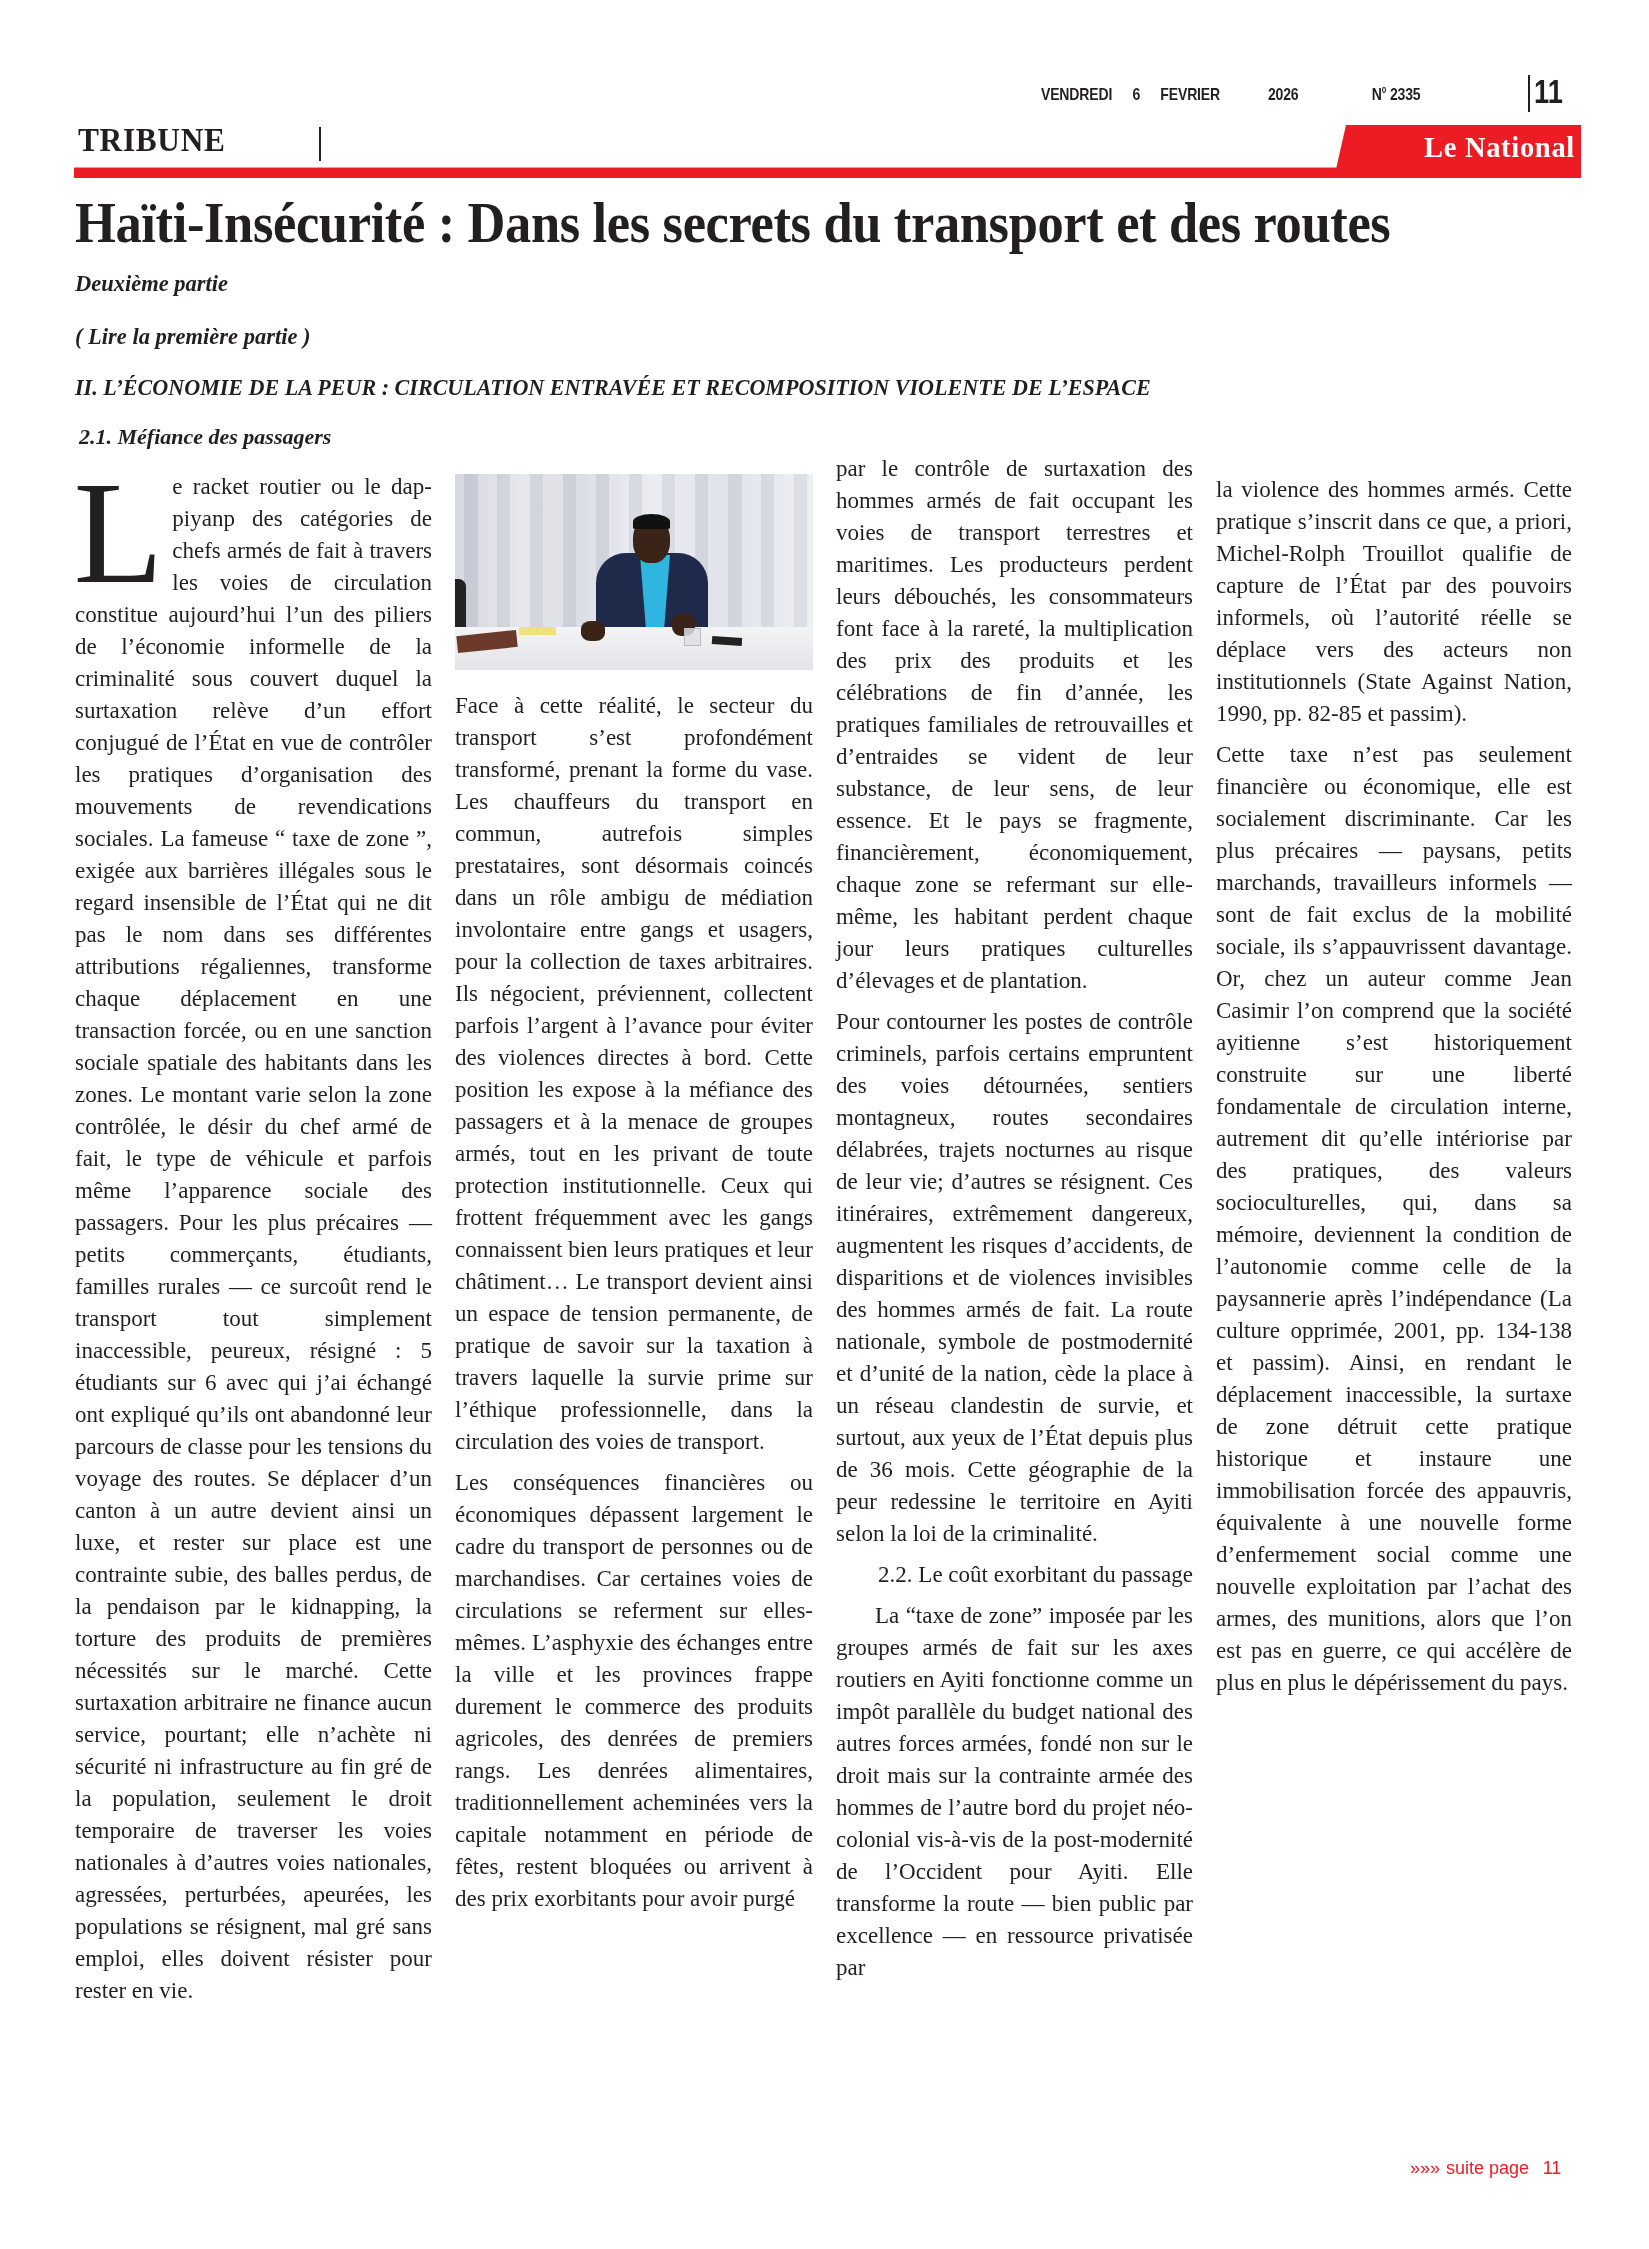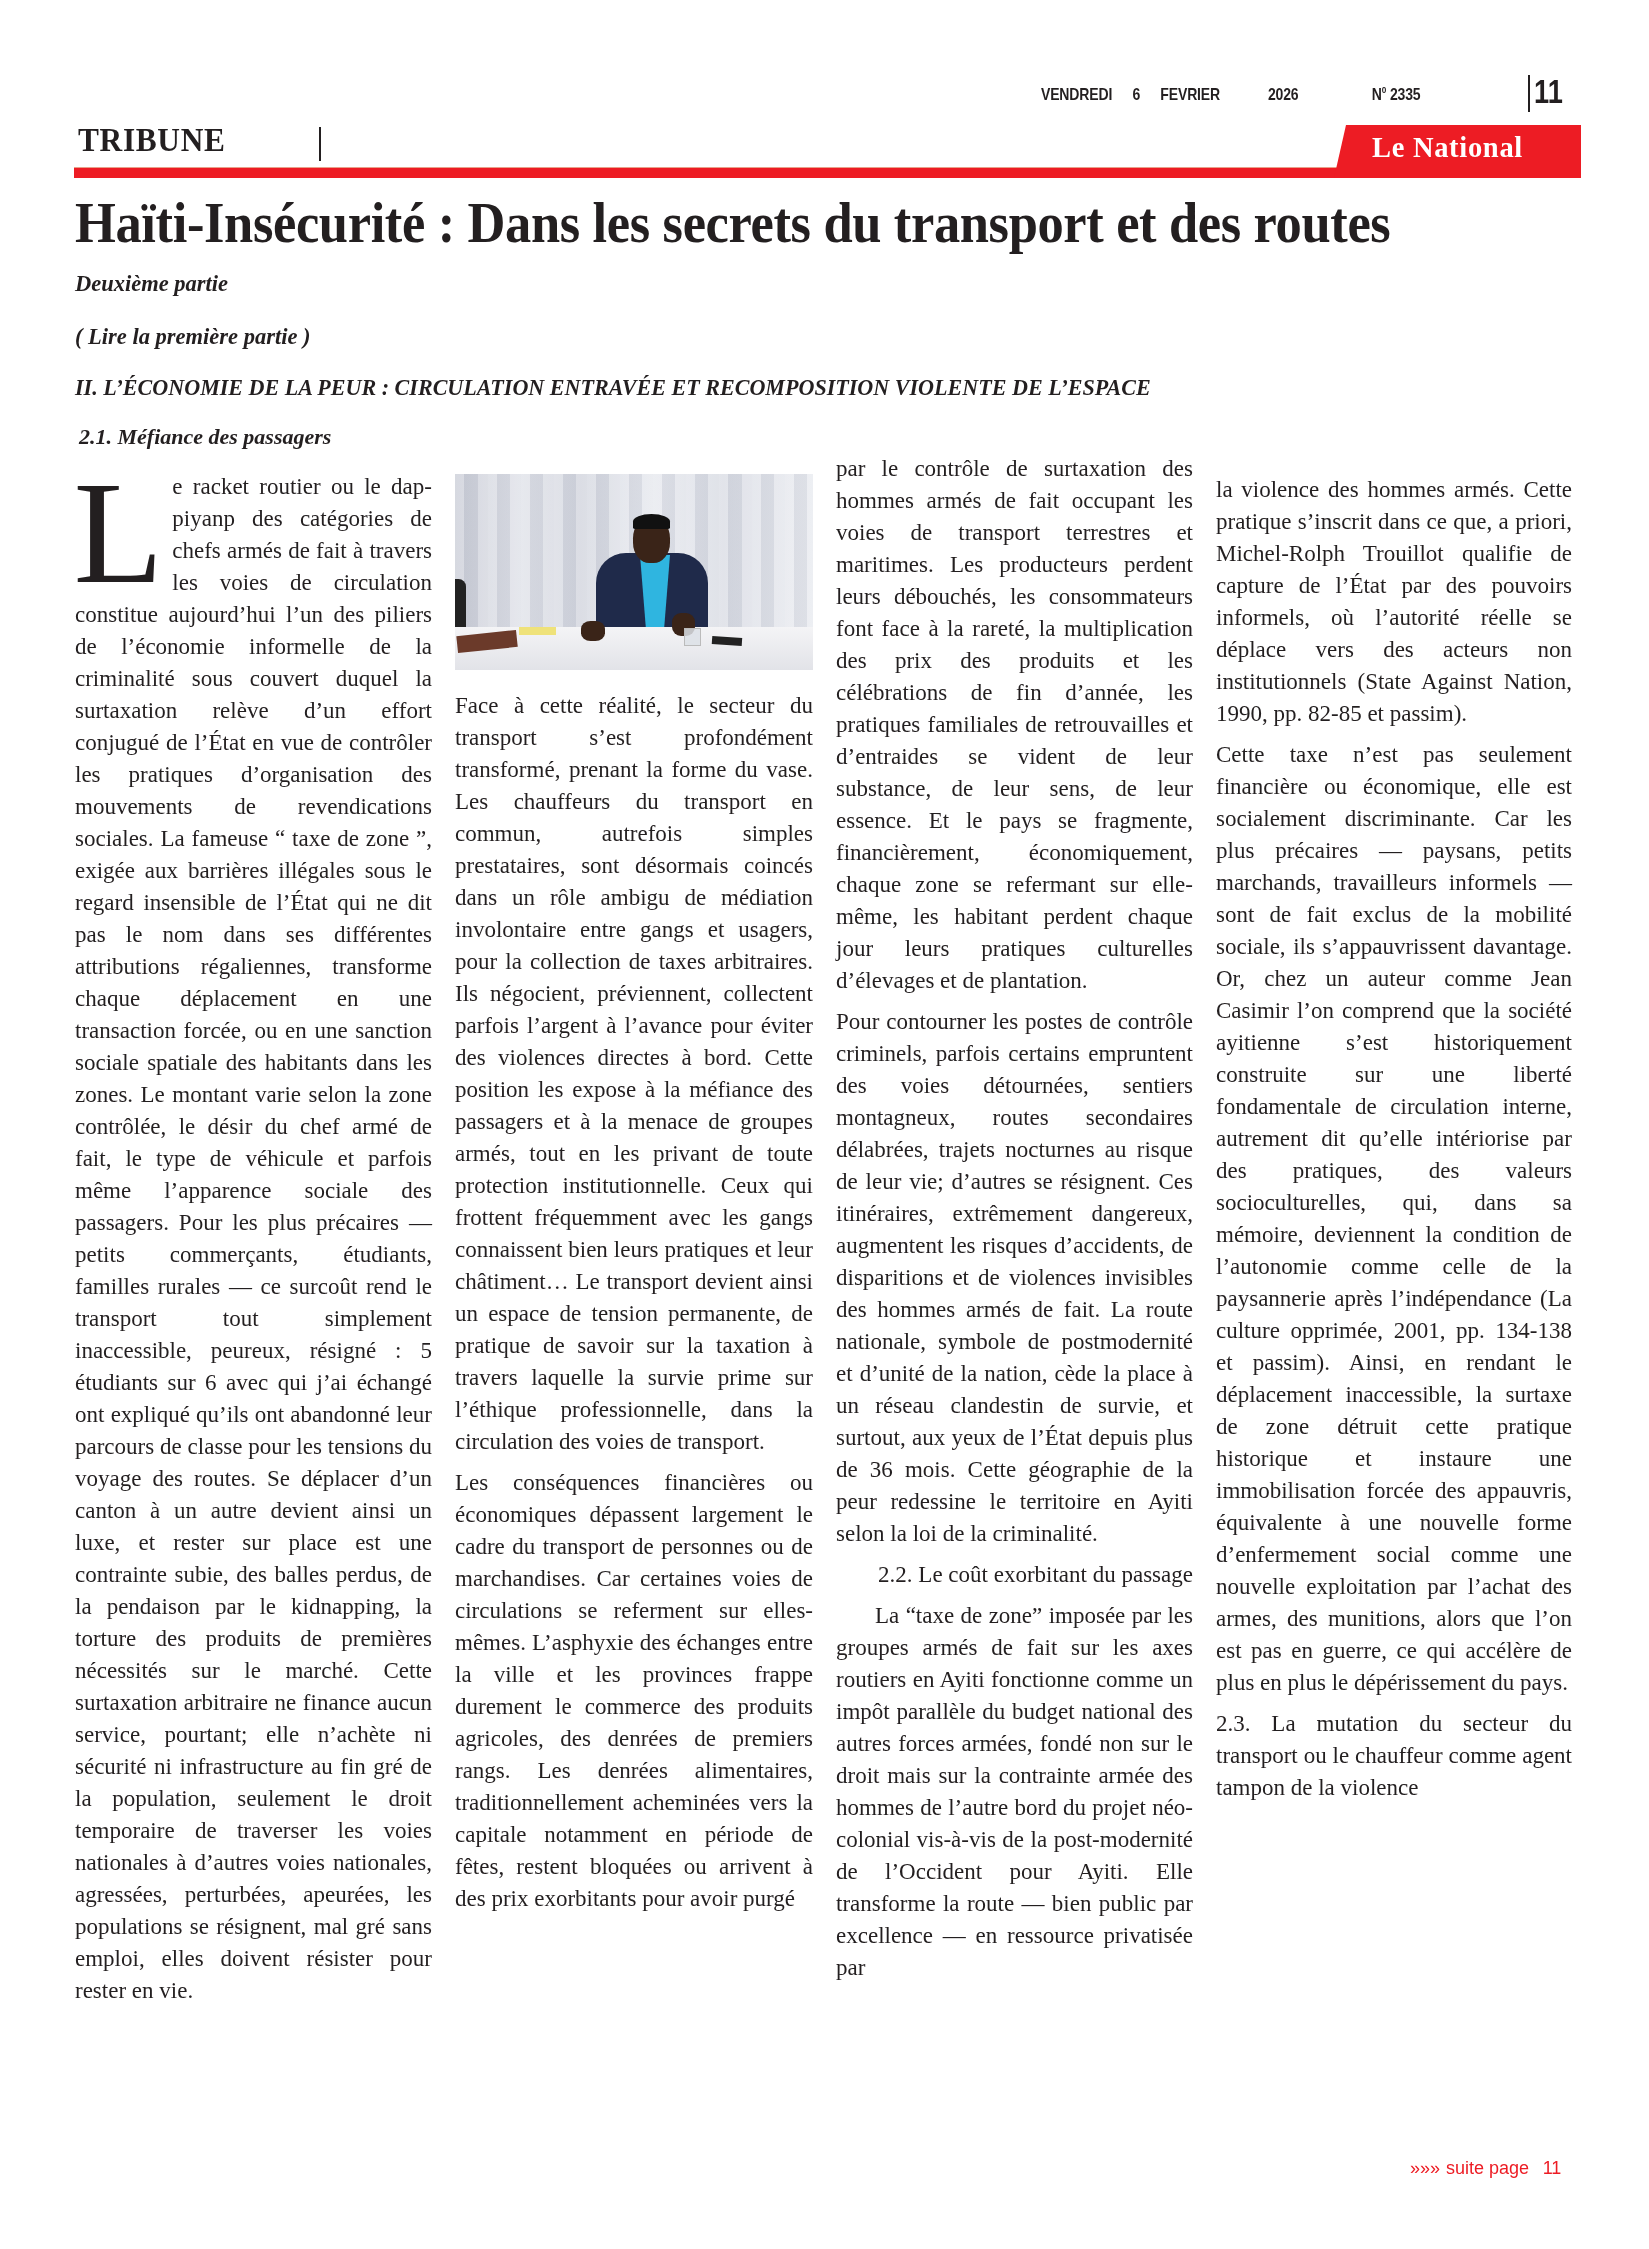--- a/index.html
+++ b/index.html
@@ -14,21 +14,21 @@
   .mi-year { margin-right: 82px; }
   .mi-issue sup { font-size: 9.7px; }
   .page-num-sep { position: absolute; top: 75px; left: 1528px; width: 2.2px; height: 37px; background: #231f20; }
   .page-num { position: absolute; top: 72px; left: 1534px; font-family: "Liberation Sans", "DejaVu Sans", sans-serif; font-weight: bold; font-size: 34px; color: #231f20; transform: scaleX(0.8); transform-origin: left top; }
 
   .section-label { position: absolute; top: 122px; left: 78px; font-family: "Liberation Serif", "DejaVu Serif", serif; font-weight: bold; font-size: 33px; letter-spacing: 0.7px; color: #231f20; transform: scaleX(0.95); transform-origin: left top; }
   .section-sep { position: absolute; top: 127px; left: 319px; width: 2.2px; height: 34px; background: #231f20; }
 
   .red-rule { position: absolute; top: 167px; left: 74px; width: 1507px; height: 11.2px; background: #ed1c24; border-top: 0.7px solid #e8a08a; }
   .brand-tab { position: absolute; top: 125px; left: 1334px; width: 247px; height: 53px; background: #ed1c24; clip-path: polygon(12px 0, 100% 0, 100% 100%, 0 100%); }
-  .brand-name { position: absolute; top: 132px; left: 1372px; font-family: "Liberation Serif", "DejaVu Serif", serif; font-weight: bold; font-size: 28.5px; color: #ffffff; letter-spacing: 0.7px; }
+  .brand-name { position: absolute; top: 132px; left: 1424px; font-family: "Liberation Serif", "DejaVu Serif", serif; font-weight: bold; font-size: 28.5px; color: #ffffff; letter-spacing: 0.7px; }
 
   .headline { position: absolute; top: 191px; left: 75px; font-family: "Liberation Serif", "DejaVu Serif", serif; font-weight: bold; font-size: 58px; line-height: 1.1; color: #231f20; white-space: nowrap; transform: scaleX(0.905); transform-origin: left top; letter-spacing: -0.4px; }
 
   .kicker { position: absolute; left: 75px; font-style: italic; font-weight: bold; font-size: 22.5px; color: #231f20; white-space: nowrap; }
   .kicker-1 { top: 271px; }
   .kicker-2 { top: 324px; }
   .kicker-3 { top: 375px; font-size: 23px; transform: scaleX(0.96); transform-origin: left top; }
   .kicker-4 { top: 424px; left: 79px; font-size: 22px; }
 
   .col { position: absolute; top: 471px; font-size: 23px; line-height: 32px; text-align: justify; color: #231f20; }
@@ -112,19 +112,18 @@
 <div class="col col-3">
   <p>par le contrôle de surtaxation des hommes armés de fait occupant les voies de transport terrestres et maritimes. Les producteurs perdent leurs débouchés, les consommateurs font face à la rareté, la multiplication des prix des produits et les célébrations de fin d’année, les pratiques familiales de retrouvailles et d’entraides se vident de leur substance, de leur sens, de leur essence. Et le pays se fragmente, financièrement, économiquement, chaque zone se refermant sur elle-même, les habitant perdent chaque jour leurs pratiques culturelles d’élevages et de plantation.</p>
   <p>Pour contourner les postes de contrôle criminels, parfois certains empruntent des voies détournées, sentiers montagneux, routes secondaires délabrées, trajets nocturnes au risque de leur vie; d’autres se résignent. Ces itinéraires, extrêmement dangereux, augmentent les risques d’accidents, de disparitions et de violences invisibles des hommes armés de fait. La route nationale, symbole de postmodernité et d’unité de la nation, cède la place à un réseau clandestin de survie, et surtout, aux yeux de l’État depuis plus de 36 mois. Cette géographie de la peur redessine le territoire en Ayiti selon la loi de la criminalité.</p>
   <p style="text-align:right;">2.2. Le coût exorbitant du passage</p>
   <p style="text-indent:39px;">La “taxe de zone” imposée par les groupes armés de fait sur les axes routiers en Ayiti fonctionne comme un impôt parallèle du budget national des autres forces armées, fondé non sur le droit mais sur la contrainte armée des hommes de l’autre bord du projet néo-colonial vis-à-vis de la post-modernité de l’Occident pour Ayiti. Elle transforme la route — bien public par excellence — en ressource privatisée par</p>
 </div>
 
 <div class="col col-4">
   <p>la violence des hommes armés. Cette pratique s’inscrit dans ce que, a priori, Michel-Rolph Trouillot qualifie de capture de l’État par des pouvoirs informels, où l’autorité réelle se déplace vers des acteurs non institutionnels (State Against Nation, 1990, pp. 82-85 et passim).</p>
   <p>Cette taxe n’est pas seulement financière ou économique, elle est socialement discriminante. Car les plus précaires — paysans, petits marchands, travailleurs informels — sont de fait exclus de la mobilité sociale, ils s’appauvrissent davantage. Or, chez un auteur comme Jean Casimir l’on comprend que la société ayitienne s’est historiquement construite sur une liberté fondamentale de circulation interne, autrement dit qu’elle intériorise par des pratiques, des valeurs socioculturelles, qui, dans sa mémoire, deviennent la condition de l’autonomie comme celle de la paysannerie après l’indépendance (La culture opprimée, 2001, pp. 134-138 et passim). Ainsi, en rendant le déplacement inaccessible, la surtaxe de zone détruit cette pratique historique et instaure une immobilisation forcée des appauvris, équivalente à une nouvelle forme d’enfermement social comme une nouvelle exploitation par l’achat des armes, des munitions, alors que l’on est pas en guerre, ce qui accélère de plus en plus le dépérissement du pays.</p>
-  <p>2.3. La mutation du secteur du transport ou le chauffeur comme agent tampon de la violence</p>
 </div>
 
 <div class="continue">
   <span>»»»</span><span class="gap"></span><span>suite page</span><span class="pg">11</span>
 </div>
 
 
 </body></html>

